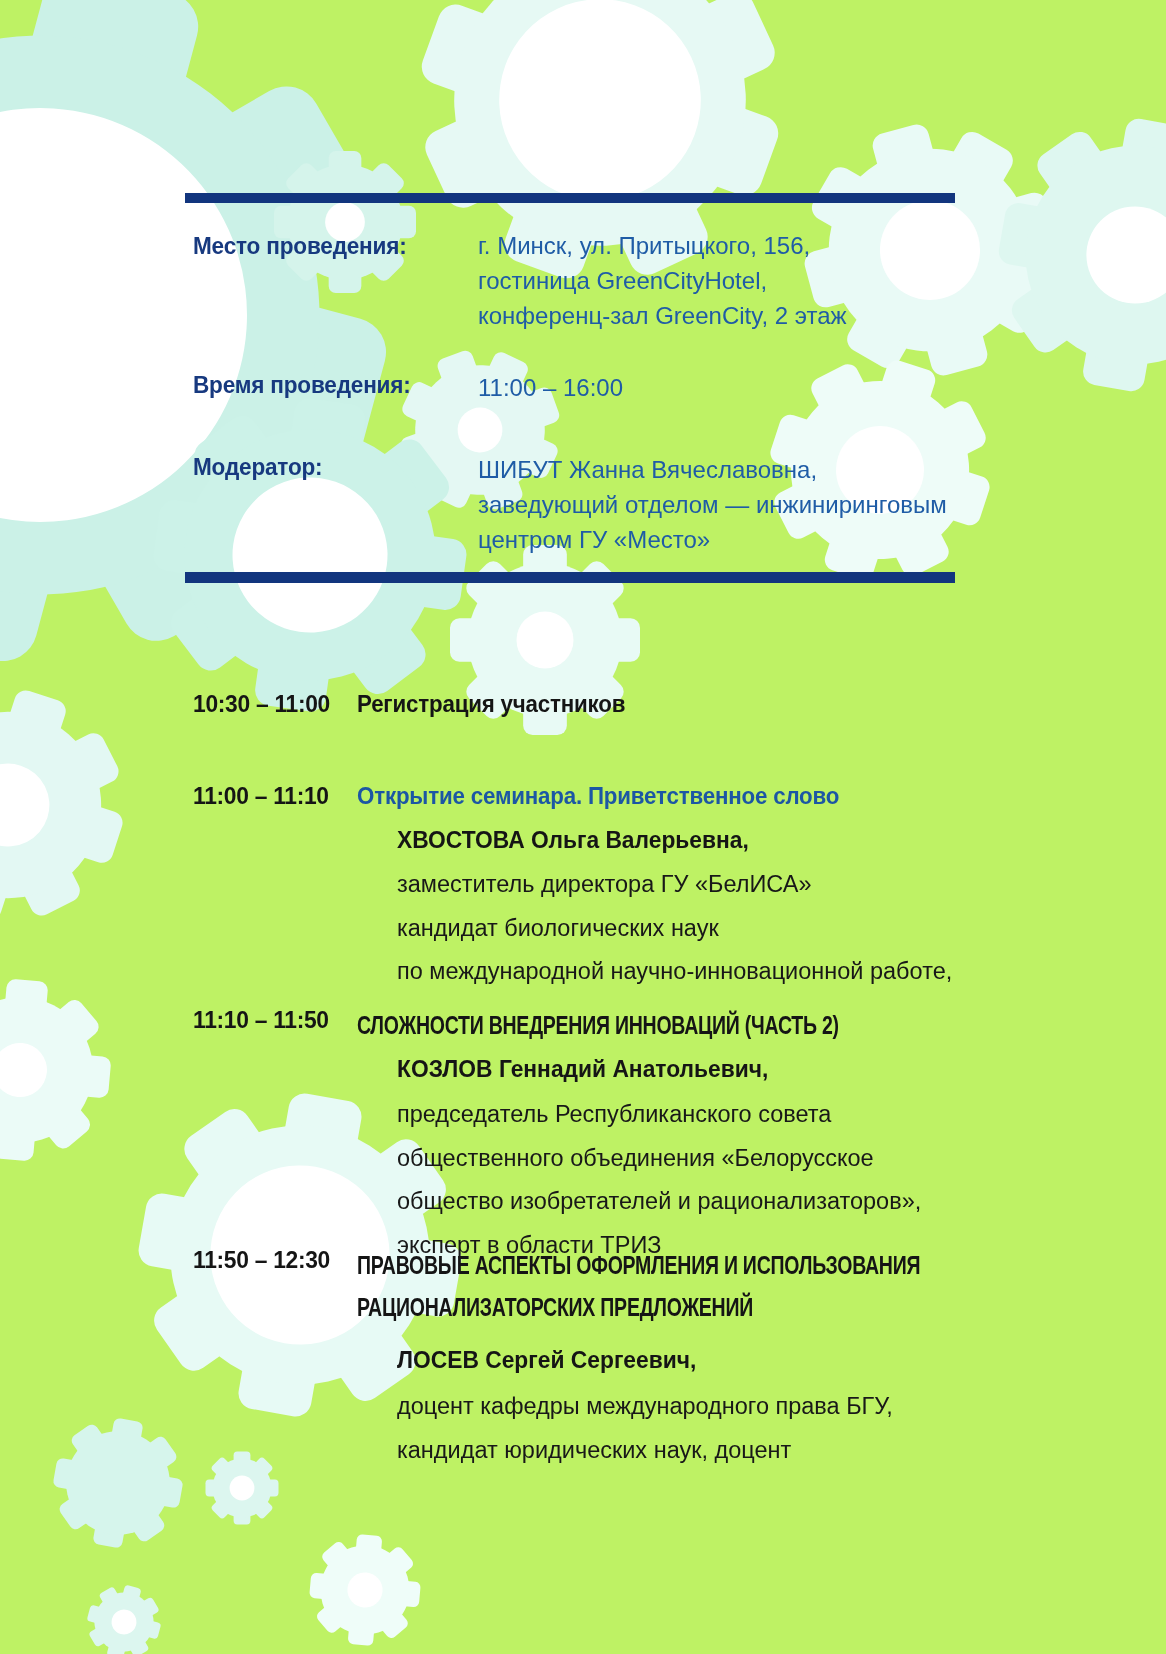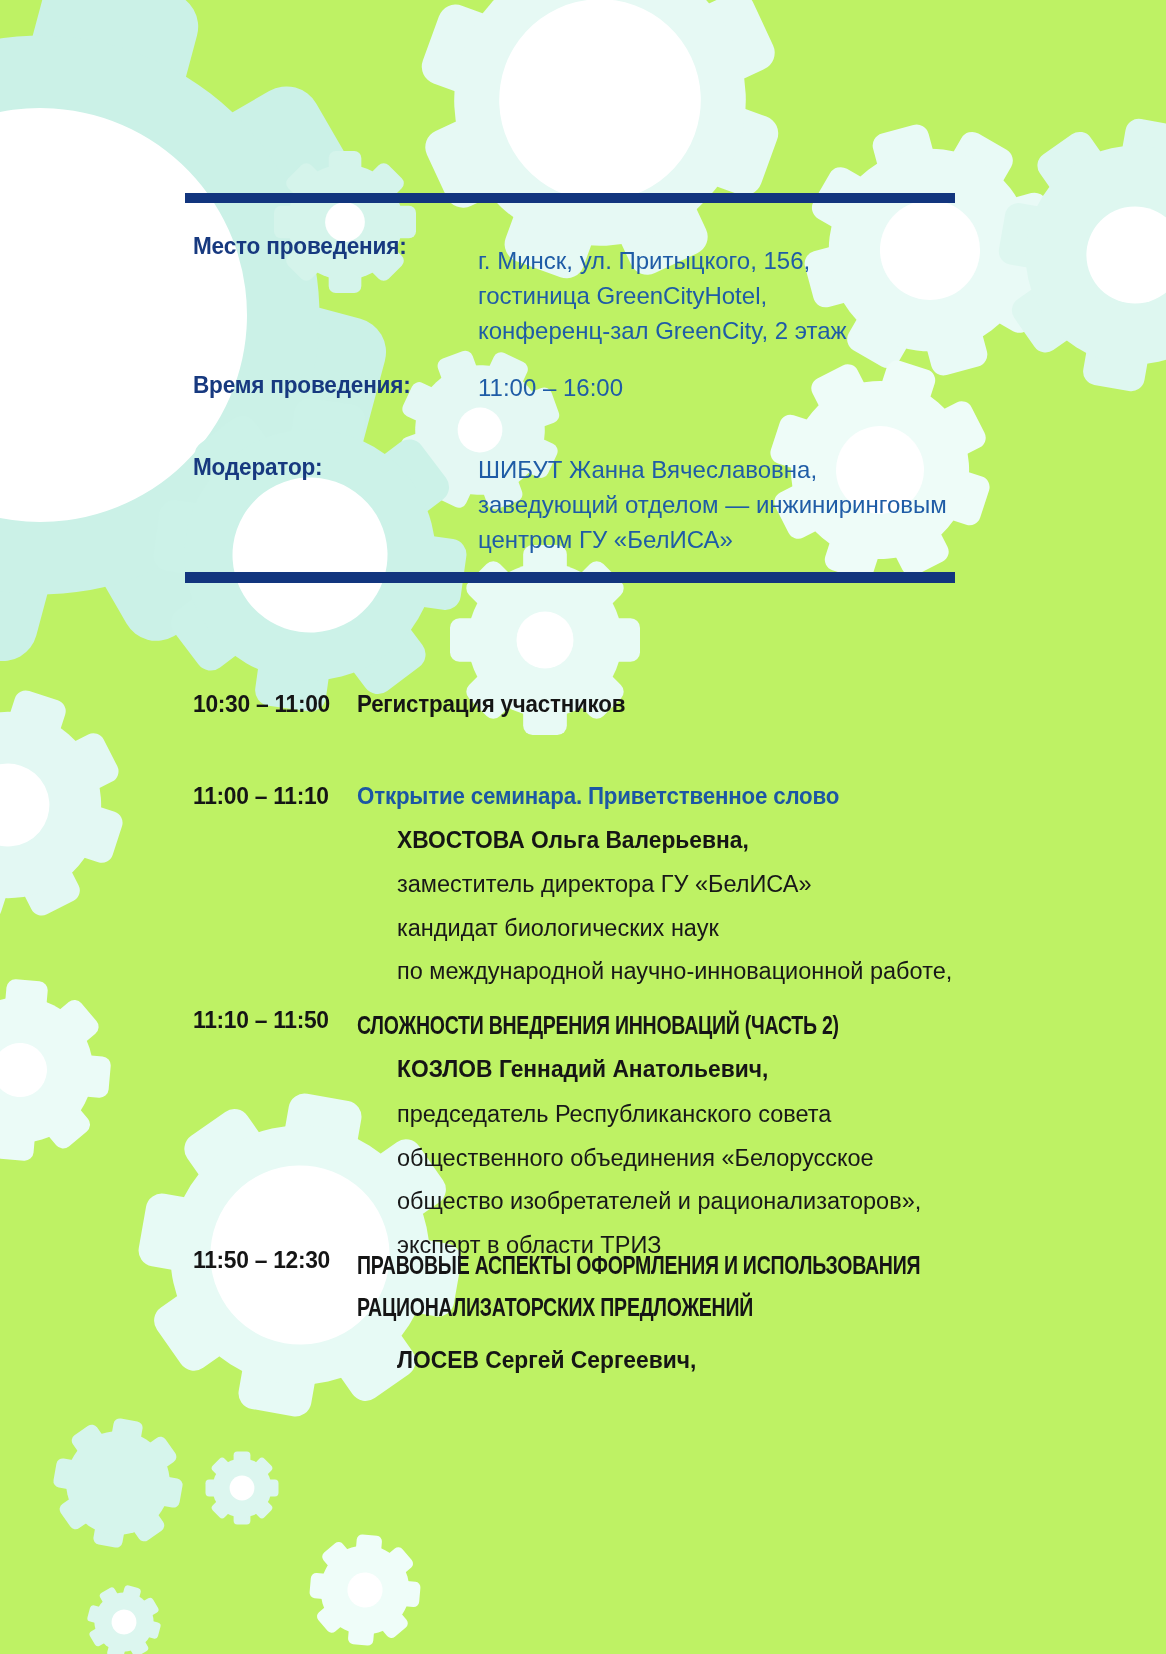--- a/index.html
+++ b/index.html
@@ -122,34 +122,34 @@
         <use href="#gear"></use>
         <circle r="16" fill="#ffffff"></circle>
       </g>
   </svg>
 
   <div class="content-layer">
 
     <div class="rule rule-top"></div>
 
     <div class="abs lbl" style="left:193px;top:232px">Место проведения:</div>
-    <div class="abs val" style="left:478px;top:243px">
+    <div class="abs val" style="left:478px;top:228px">
       <div class="line">г. Минск, ул. Притыцкого, 156,</div>
       <div class="line">гостиница GreenCityHotel,</div>
       <div class="line">конференц-зал GreenCity, 2 этаж</div>
     </div>
 
     <div class="abs lbl" style="left:193px;top:371px">Время проведения:</div>
     <div class="abs val" style="left:478px;top:370px">11:00 – 16:00</div>
 
     <div class="abs lbl" style="left:193px;top:453px">Модератор:</div>
     <div class="abs val" style="left:478px;top:452px">
       <div class="line val-name">ШИБУТ Жанна Вячеславовна,</div>
       <div class="line">заведующий отделом — инжиниринговым</div>
-      <div class="line">центром ГУ «БелИСА»</div>
+      <div class="line">центром ГУ «Место»</div>
     </div>
 
     <div class="rule rule-bottom"></div>
 
     <div class="abs time" style="top:690px">10:30 – 11:00</div>
     <div class="abs s-title" style="top:690px">Регистрация участников</div>
 
     <div class="abs time" style="top:782px">11:00 – 11:10</div>
     <div class="abs s-title blue" style="top:782px">Открытие семинара. Приветственное слово</div>
     <div class="abs speaker-name" style="top:826px">ХВОСТОВА Ольга Валерьевна,</div>
@@ -168,15 +168,19 @@
       <div class="line">общество изобретателей и рационализаторов»,</div>
       <div class="line">эксперт в области ТРИЗ</div>
     </div>
 
     <div class="abs time" style="top:1246px">11:50 – 12:30</div>
     <div class="abs s-title caps" style="top:1244px">
       <div>ПРАВОВЫЕ АСПЕКТЫ ОФОРМЛЕНИЯ И ИСПОЛЬЗОВАНИЯ</div>
       <div>РАЦИОНАЛИЗАТОРСКИХ ПРЕДЛОЖЕНИЙ</div>
     </div>
     <div class="abs speaker-name" style="top:1346px">ЛОСЕВ Сергей Сергеевич,</div>
+    <div class="abs desc" style="top:1379px">
+      <div class="line">доцент кафедры международного права БГУ,</div>
+      <div class="line">кандидат юридических наук, доцент</div>
+    </div>
 
   </div>
 </div>
 
 </body></html>

